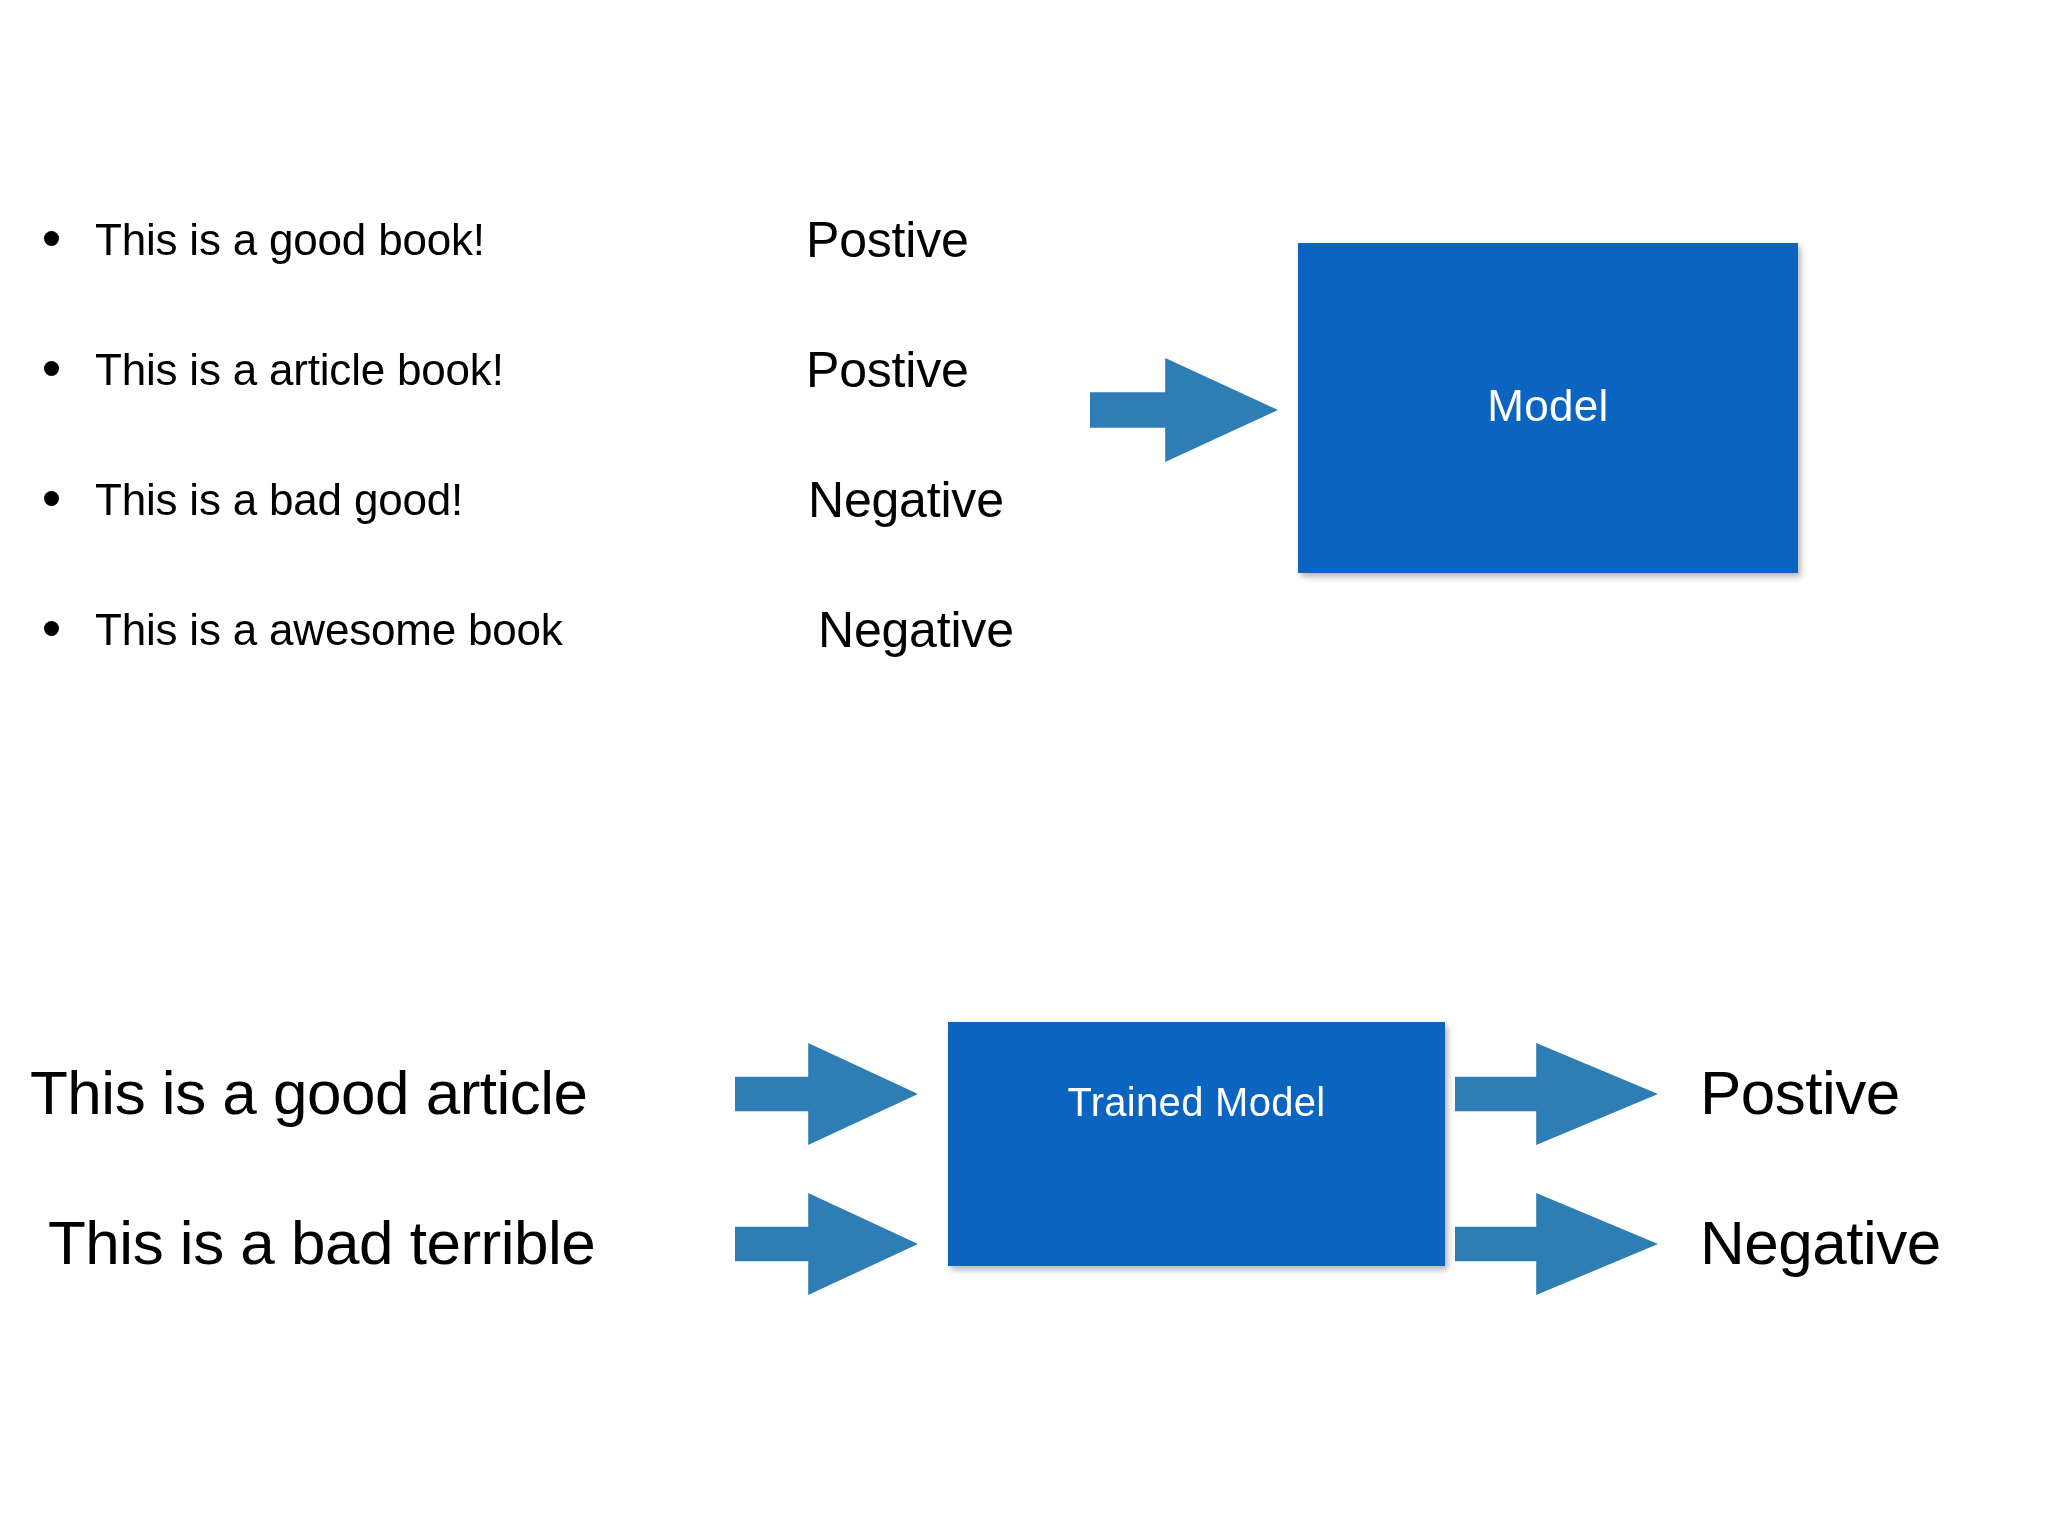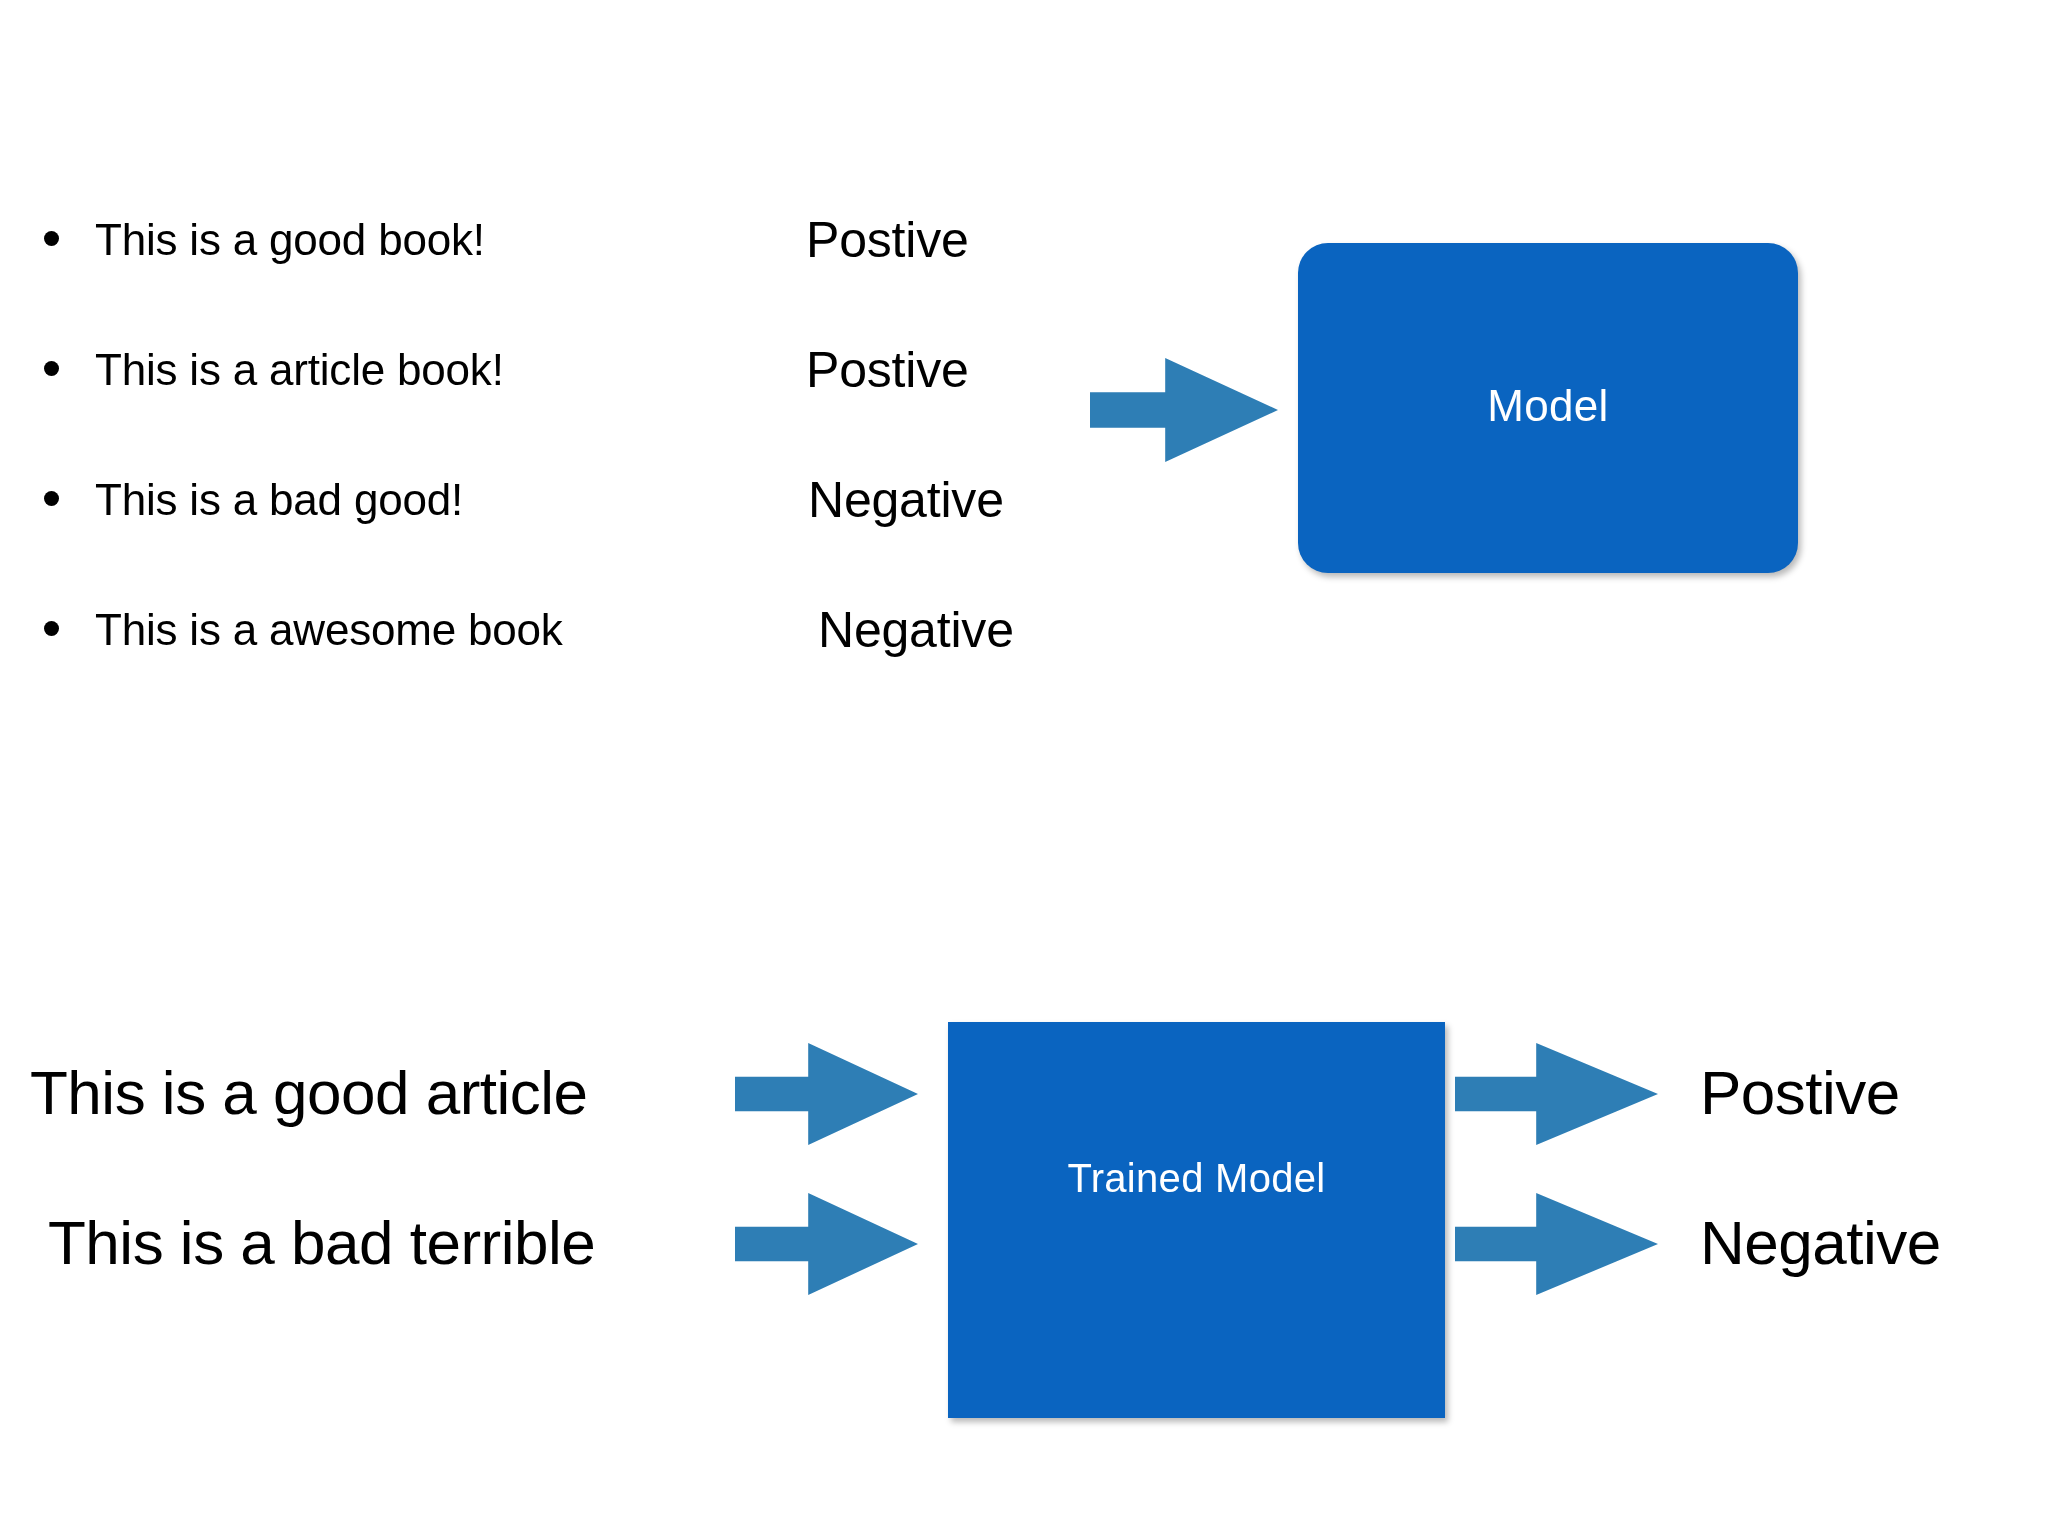--- a/index.html
+++ b/index.html
@@ -64,31 +64,30 @@
   .model-box-label {
     color: #ffffff;
     white-space: nowrap;
     letter-spacing: 0.3px;
   }
   #model-box {
     left: 1298px;
     top: 243px;
     width: 500px;
     height: 330px;
-    border-radius: 30px;
   }
   #model-box .model-box-label {
     font-size: 44px;
     transform: translateY(-2px);
   }
   #trained-model-box {
     left: 948px;
     top: 1022px;
     width: 497px;
-    height: 396px;
+    height: 244px;
   }
   #trained-model-box .model-box-label {
     font-size: 40px;
     transform: translateY(-42px);
   }
 
   
   .arrow {
     position: absolute;
     background: #2E7EB5;

